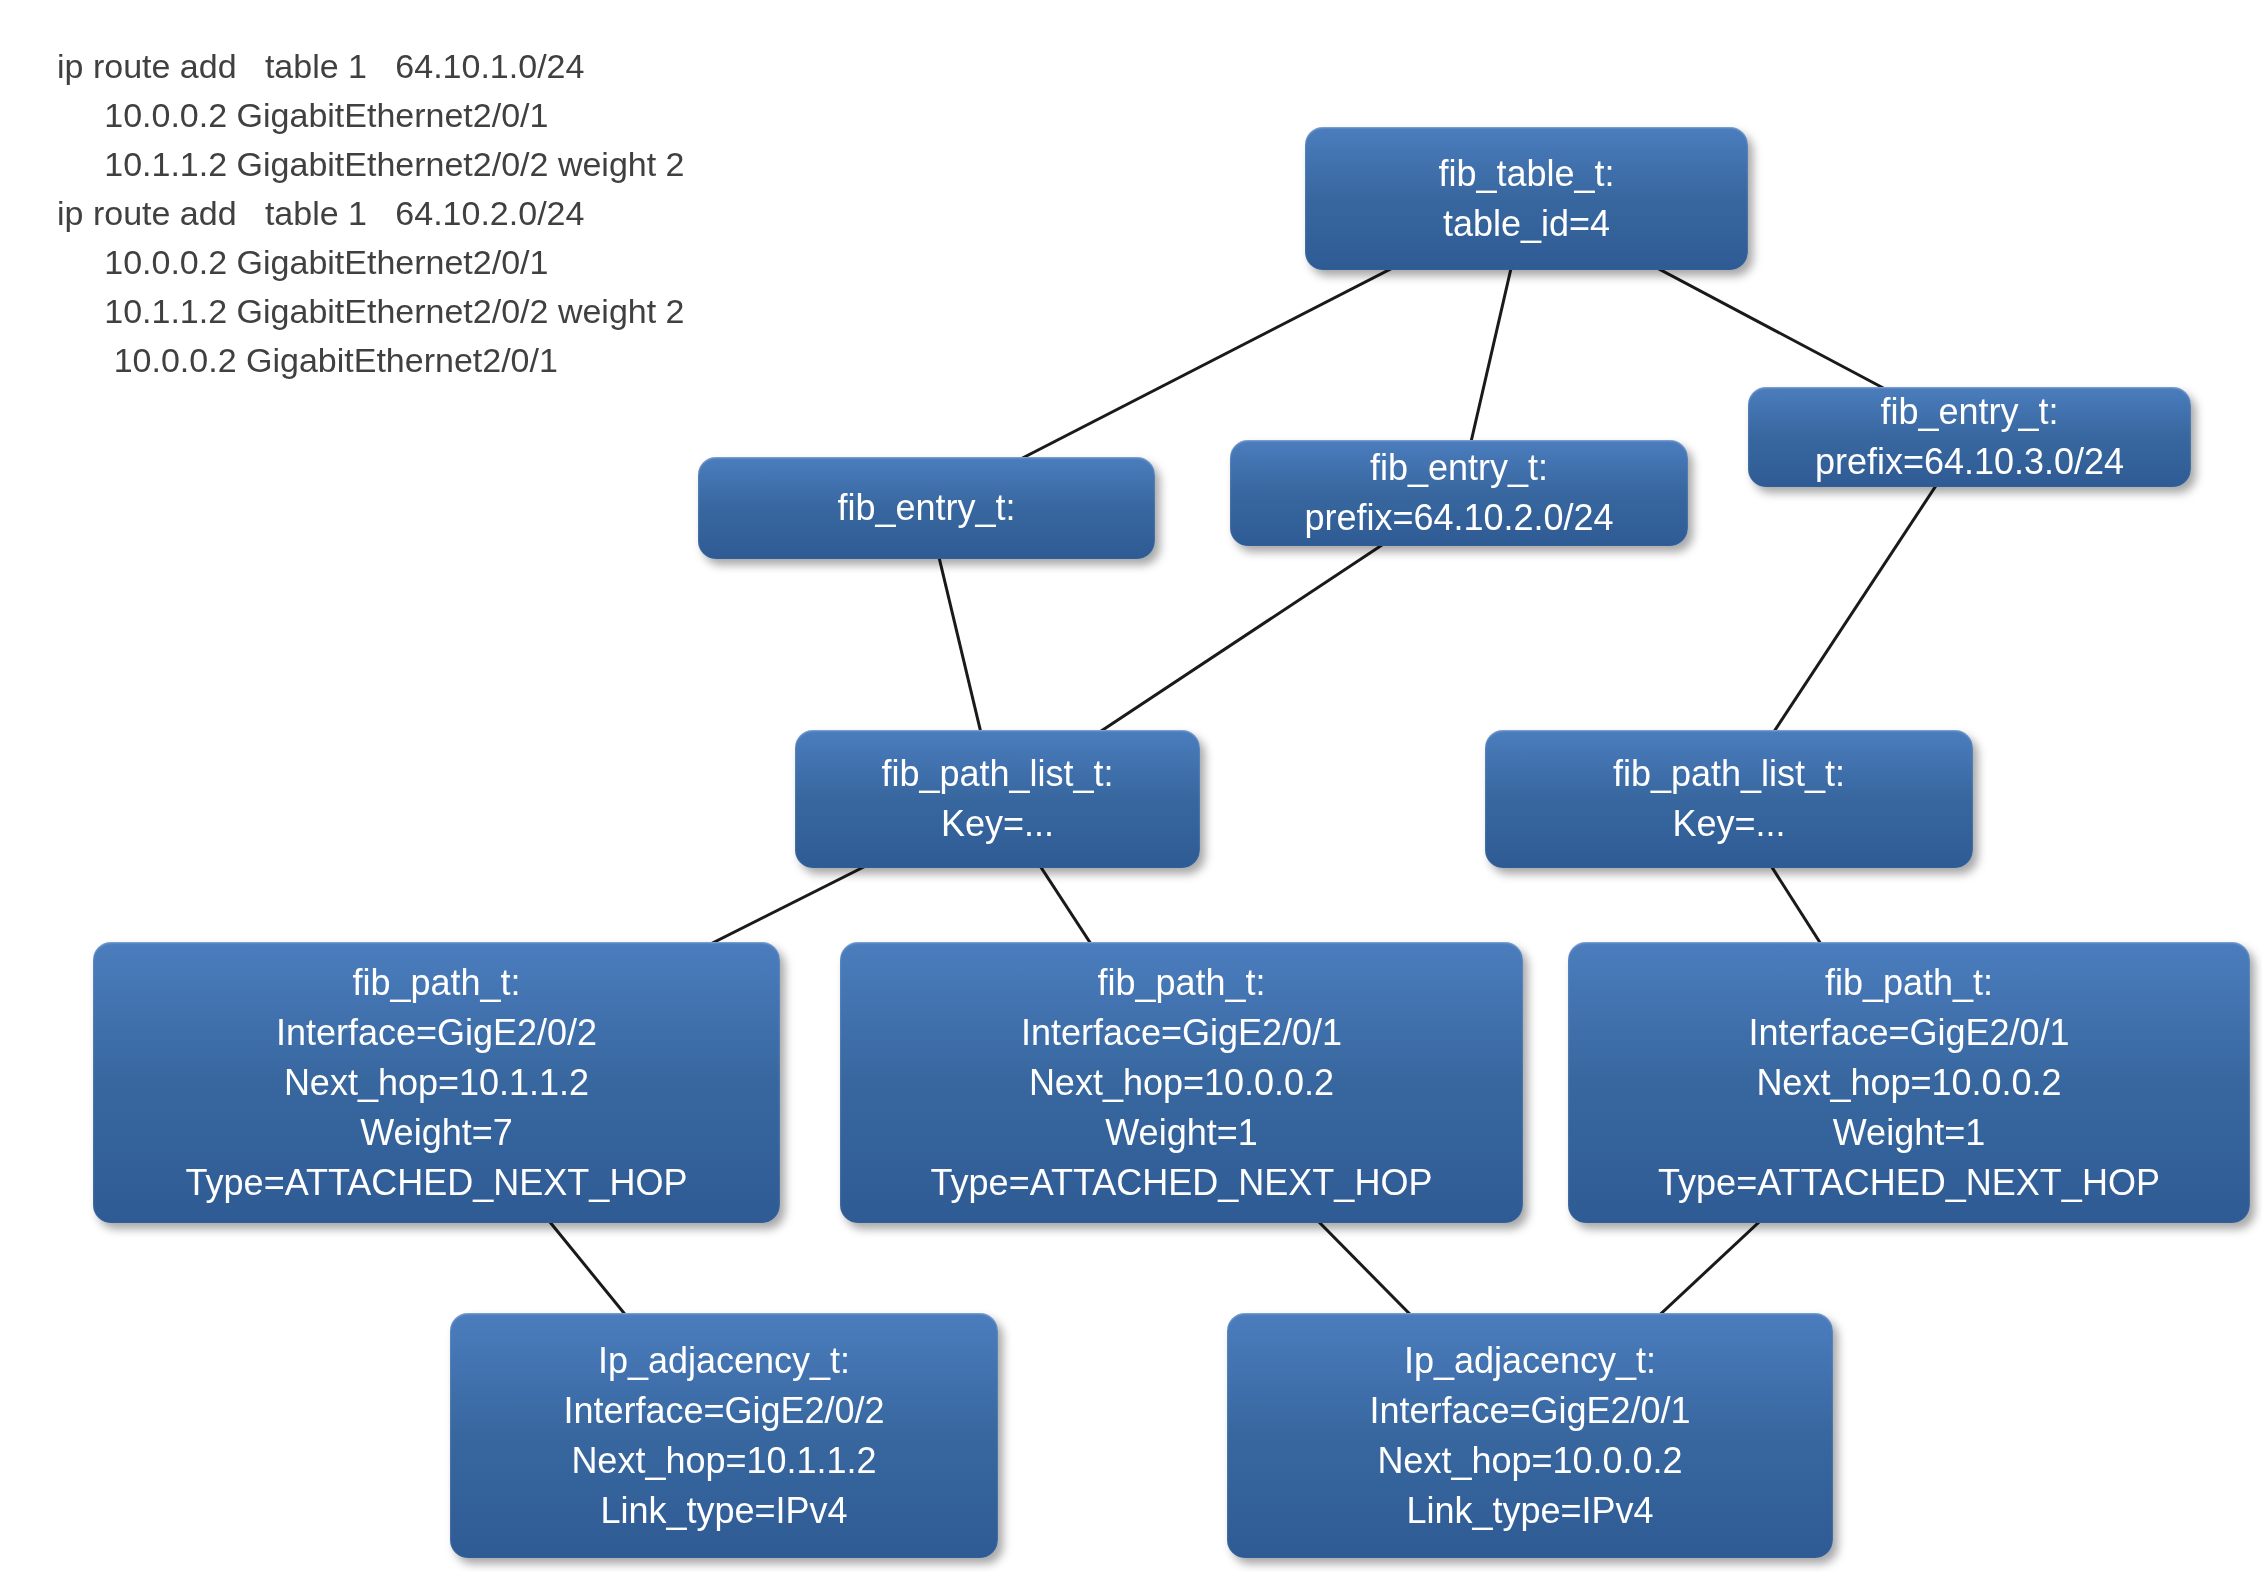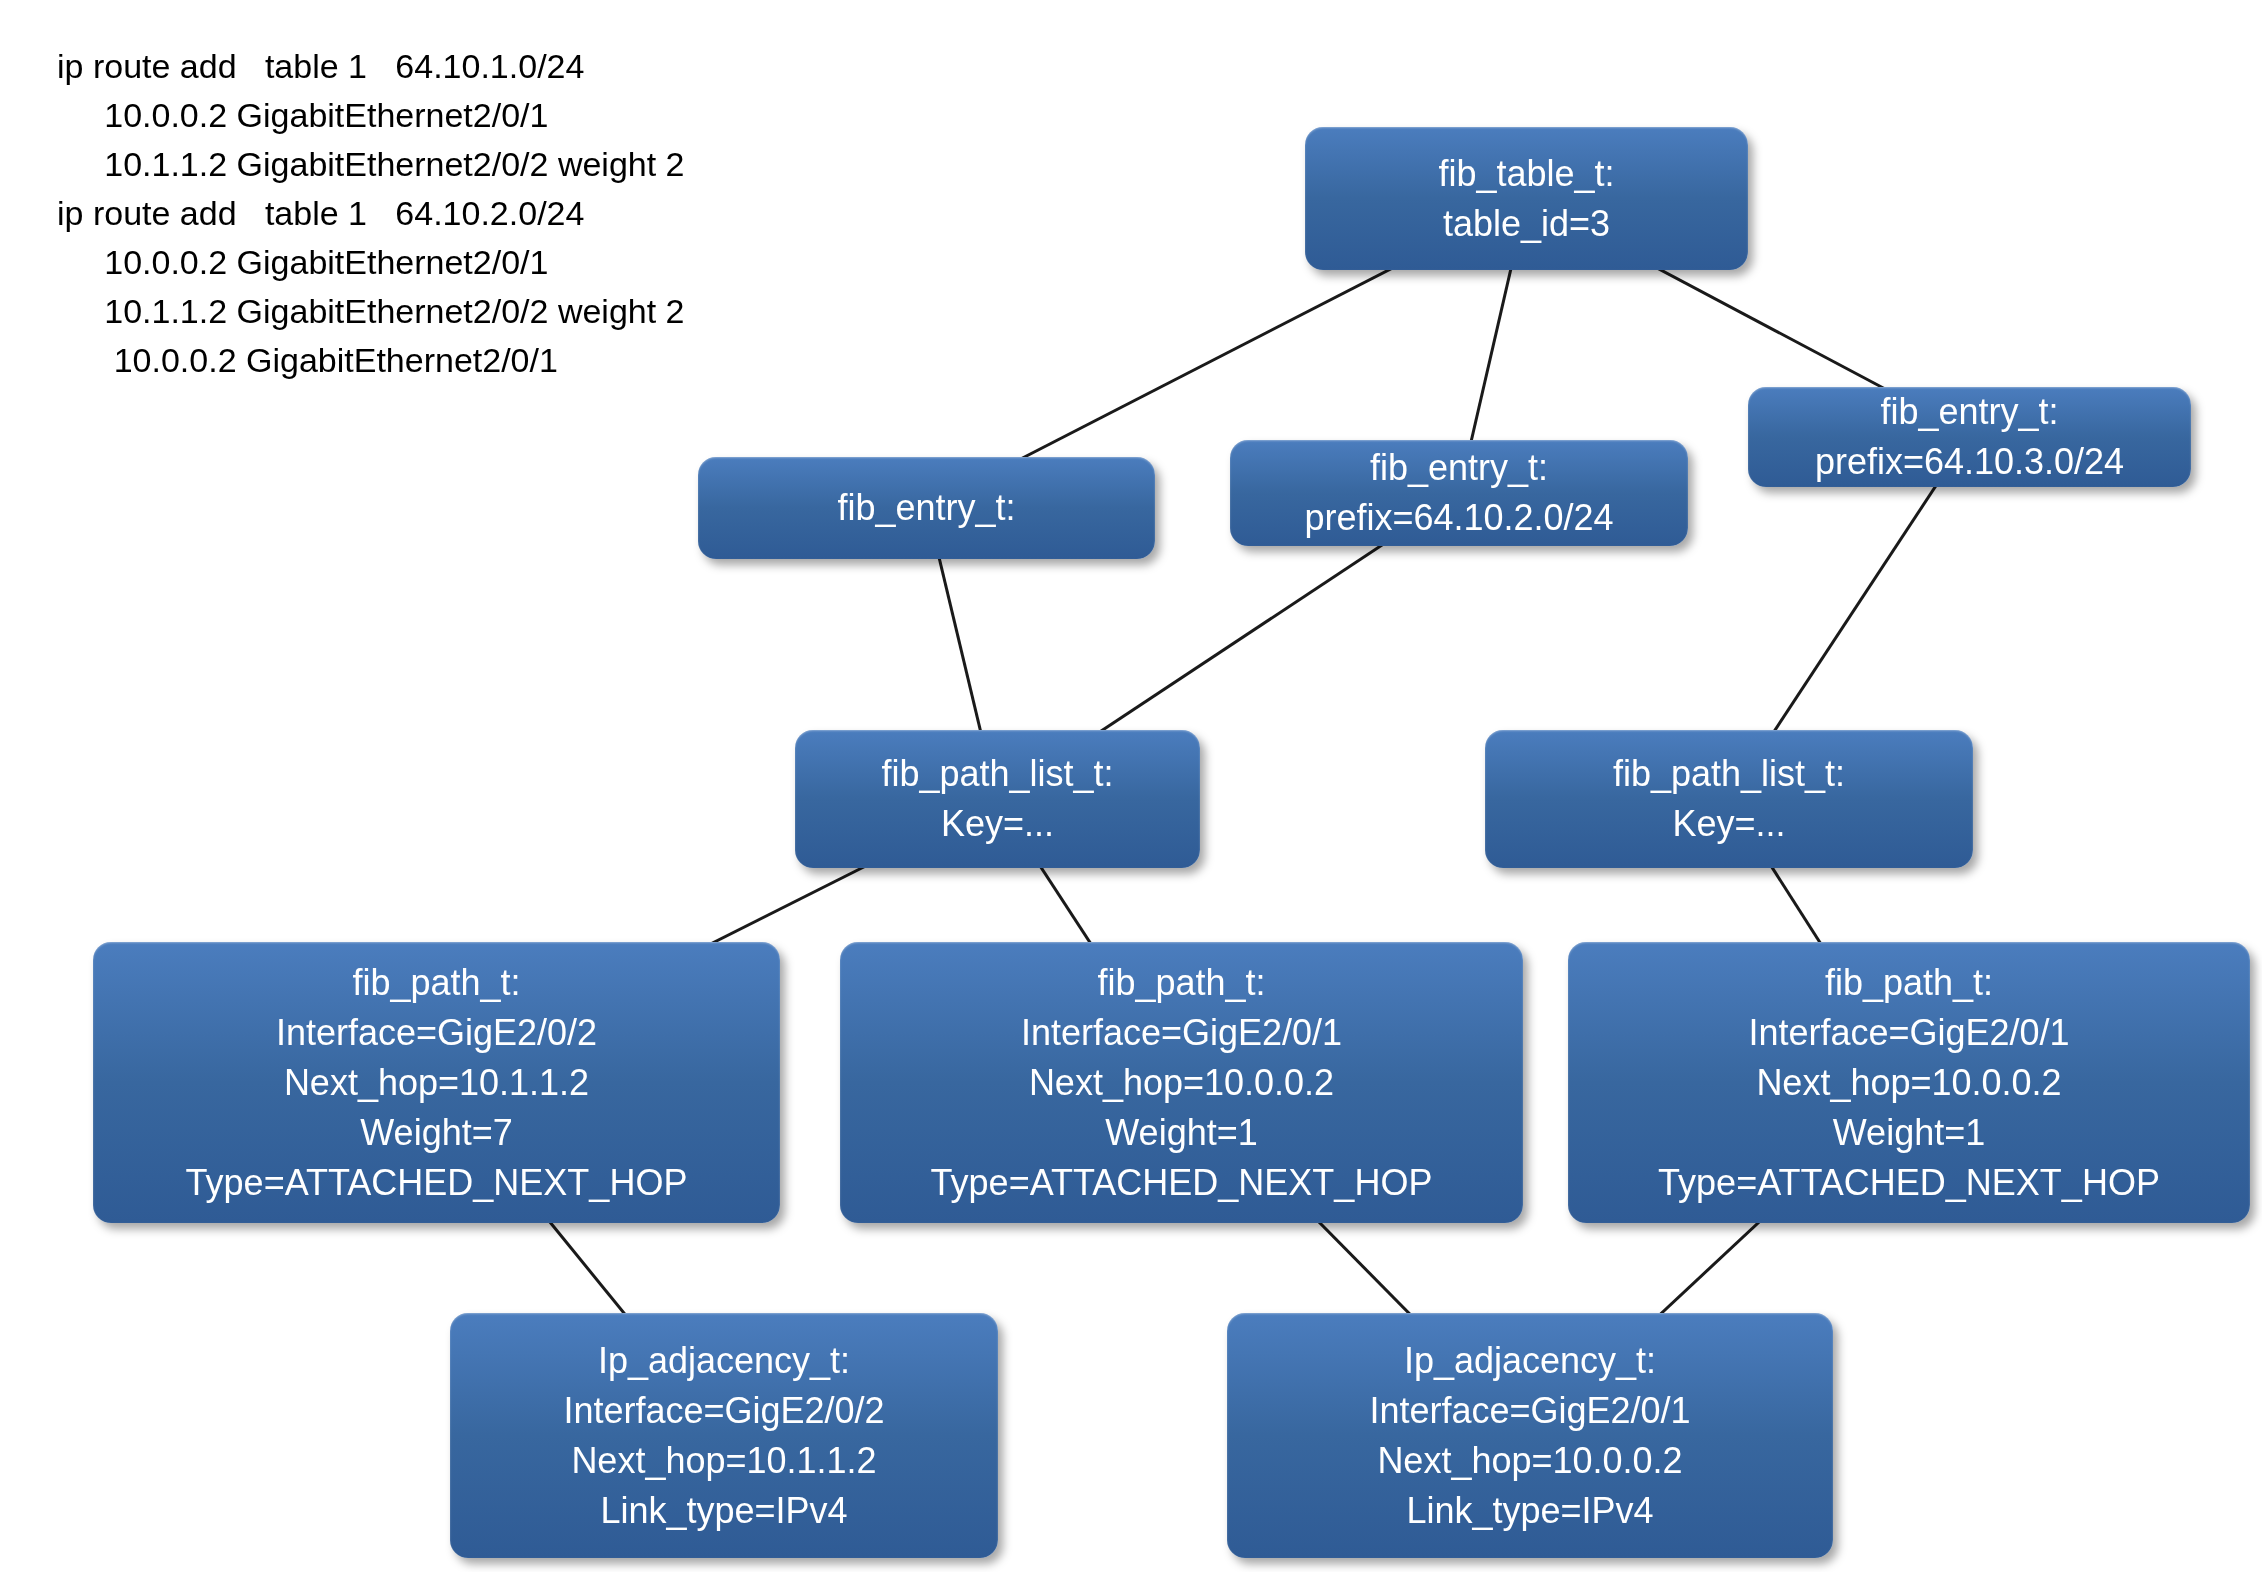--- a/index.html
+++ b/index.html
@@ -20,21 +20,21 @@
     left: 0; top: 0;
     width: 2262px;
     height: 1572px;
     z-index: 1;
   }
   .code-block {
     position: absolute;
     left: 57px;
     top: 42px;
     z-index: 2;
-    color: #000000;
+    color: #404040;
     font-size: 34px;
     line-height: 49px;
   }
   .code-line {
     white-space: pre;
   }
   .node {
     position: absolute;
     display: flex;
     flex-direction: column;
@@ -90,21 +90,21 @@
     <div class="code-line">     10.0.0.2 GigabitEthernet2/0/1</div>
     <div class="code-line">     10.1.1.2 GigabitEthernet2/0/2 weight 2</div>
     <div class="code-line">ip route add   table 1   64.10.2.0/24</div>
     <div class="code-line">     10.0.0.2 GigabitEthernet2/0/1</div>
     <div class="code-line">     10.1.1.2 GigabitEthernet2/0/2 weight 2</div>
     <div class="code-line">      10.0.0.2 GigabitEthernet2/0/1</div>
   </div>
 
   <div class="node" id="node-fib-table">
     <div class="node-line">fib_table_t:</div>
-    <div class="node-line">table_id=3</div>
+    <div class="node-line">table_id=4</div>
   </div>
 
   <div class="node" id="node-fib-entry-1">
     <div class="node-line">fib_entry_t:</div>
   </div>
 
   <div class="node" id="node-fib-entry-2">
     <div class="node-line">fib_entry_t:</div>
     <div class="node-line">prefix=64.10.2.0/24</div>
   </div>

